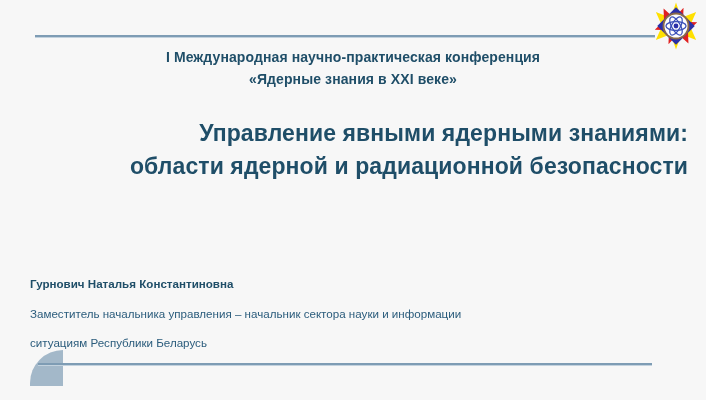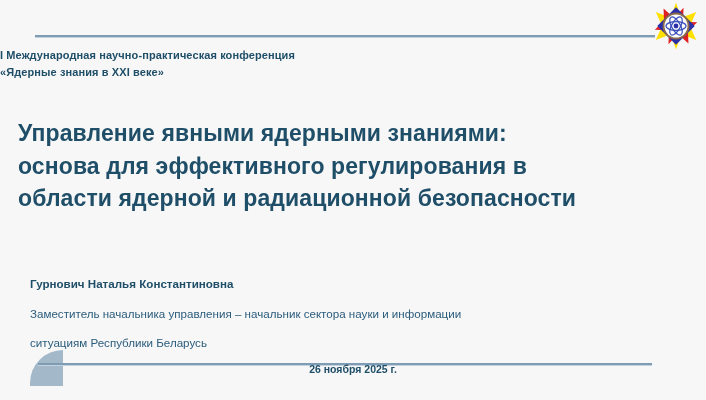--- a/index.html
+++ b/index.html
@@ -43,35 +43,36 @@
     height: 48px;
   }
   .emblem svg { display: block; width: 48px; height: 48px; }
 
   
   .conf-header {
     position: absolute;
     left: 0;
     top: 47px;
     width: 706px;
+    text-align: center;
     color: #1F4E68;
-    font-size: 11px;
+    font-size: 14px;
     font-weight: bold;
     line-height: 1.55;
     letter-spacing: 0.1px;
   }
   .conf-header .line2 { display: block; }
 
   
   .main-title {
     position: absolute;
     left: 18px;
     top: 117px;
     width: 670px;
-    text-align: left;
+    text-align: right;
     color: #1F4E68;
     font-size: 23px;
     font-weight: bold;
     line-height: 1.42;
     letter-spacing: 0.1px;
   }
   .main-title span { display: block; }
 
   
   .author-block {
@@ -155,30 +156,28 @@
     </svg>
   </div>
 
   <div class="conf-header">
     <span class="line1">I Международная научно-практическая конференция</span>
     <span class="line2">«Ядерные знания в XXI веке»</span>
   </div>
 
   <div class="main-title">
     <span>Управление явными ядерными знаниями:</span>
-    <span>основа для эффективного регулирования в</span>
     <span>области ядерной и радиационной безопасности</span>
   </div>
 
   <div class="author-block">
     <span class="author-name">Гурнович Наталья Константиновна</span>
     <span class="author-role">Заместитель начальника управления – начальник сектора науки и информации</span>
     <span class="author-role">ситуациям Республики Беларусь</span>
   </div>
 
   <div class="corner-shape"></div>
   <div class="footer-rule"></div>
 
   <div class="footer-text">
-    <span>26 ноября 2025 г.</span>
   </div>
 
 </div>
 
 </body></html>

